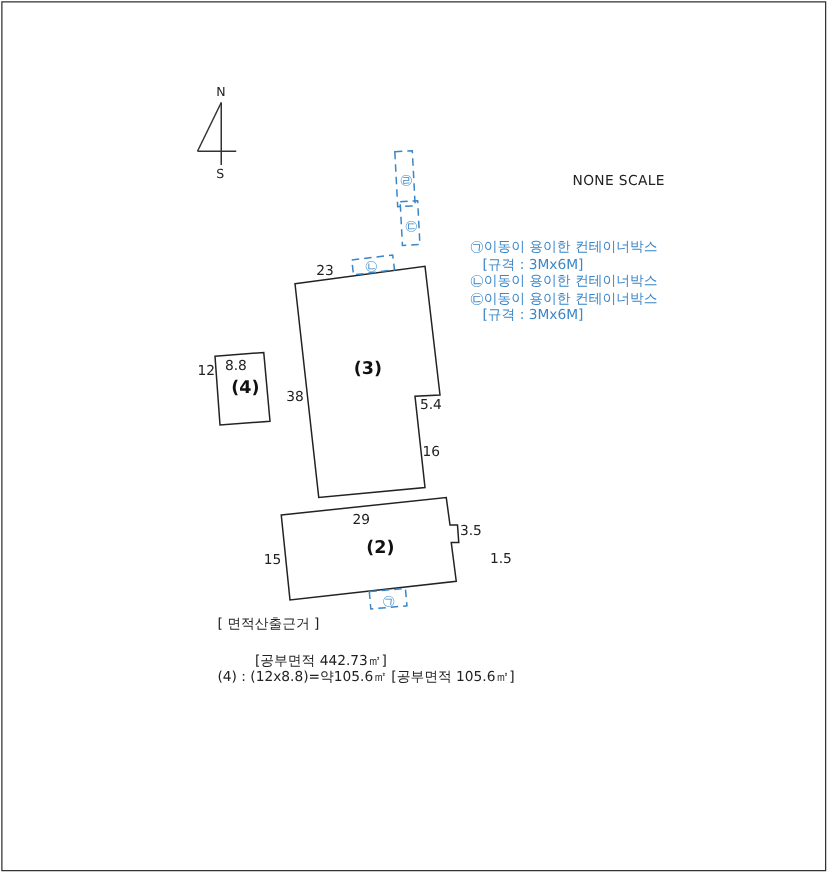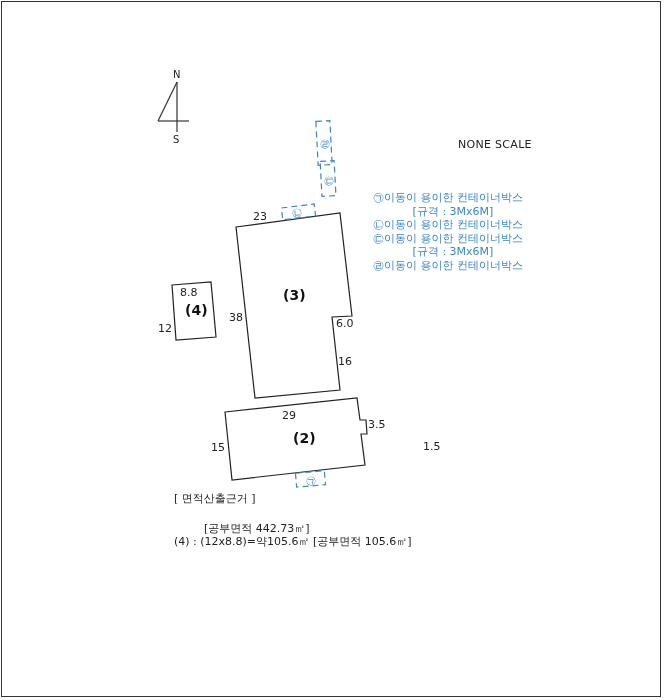--- a/index.html
+++ b/index.html
@@ -3,22 +3,22 @@
   <meta charset="utf-8">
   <style>
     html, body { margin: 0; padding: 0; background: #ffffff; }
     body { width: 664px; height: 700px; position: relative; overflow: hidden;
            font-family: "DejaVu Sans", "Liberation Sans", sans-serif; color: #222; }
     .frame { position: absolute; left: 1px; top: 1px; width: 660px; height: 696px;
              border: 1.5px solid #333; box-sizing: border-box; }
     svg.drawing { position: absolute; left: 0; top: 0; }
     .dim { position: absolute; font-size: 11px; color: #222; }
     .bldg-label { position: absolute; font-size: 14px; font-weight: bold; color: #111; }
-    .legend { position: absolute; left: 363px; top: 191px; width: 170px; color: #3a86c8;
-              font-size: 11px; line-height: 13.6px; text-align: center; }
+    .legend { position: absolute; left: 376px; top: 191px; width: 170px; color: #3a86c8;
+              font-size: 11px; line-height: 13.6px; text-align: left; }
     .legend .row { display: block; }
     .legend .spec { display: block; padding-left: 10px; }
     .scale { position: absolute; left: 458px; top: 103px; font-size: 11px; color: #222; letter-spacing: 0.3px; margin-top: 35px; }
     .compass-n, .compass-s { position: absolute; font-size: 10px; color: #222; }
     .calc { position: absolute; left: 174px; top: 492px; font-size: 11px; line-height: 13px; color: #222; }
     .calc .title { display: block; margin-bottom: 17px; }
     .calc .line { display: block; white-space: nowrap; }
     .calc .sub { display: block; padding-left: 30px; white-space: nowrap; }
   </style>
 </head>
@@ -63,37 +63,36 @@
 <div class="compass-s" style="left:173px; top:134px;">S</div>
 
 <div class="scale">NONE   SCALE</div>
 
 <div class="bldg-label" style="left:283px; top:287px;">(3)</div>
 <div class="bldg-label" style="left:185px; top:302px;">(4)</div>
 <div class="bldg-label" style="left:293px; top:430px;">(2)</div>
 
 <div class="dim" style="left:253px; top:210px;">23</div>
 <div class="dim" style="left:229px; top:311px;">38</div>
-<div class="dim" style="left:336px; top:317px;">6.0</div>
+<div class="dim" style="left:336px; top:317px;">5.4</div>
 <div class="dim" style="left:338px; top:355px;">16</div>
 
 <div class="dim" style="left:180px; top:286px;">8.8</div>
-<div class="dim" style="left:158px; top:322px;">12</div>
+<div class="dim" style="left:158px; top:290px;">12</div>
 
 <div class="dim" style="left:282px; top:409px;">29</div>
 <div class="dim" style="left:211px; top:441px;">15</div>
 <div class="dim" style="left:368px; top:418px;">3.5</div>
-<div class="dim" style="left:377px; top:440px;padding-left:46px;">1.5</div>
+<div class="dim" style="left:346px; top:440px;padding-left:46px;">1.5</div>
 
 <div class="legend">
   <span class="row">㉠이동이 용이한 컨테이너박스</span>
   <span class="spec">[규격 : 3Mx6M]</span>
   <span class="row">㉡이동이 용이한 컨테이너박스</span>
   <span class="row">㉢이동이 용이한 컨테이너박스</span>
   <span class="spec">[규격 : 3Mx6M]</span>
-  <span class="row">㉣이동이 용이한 컨테이너박스</span>
 </div>
 
 <div class="calc">
   <span class="title">[ 면적산출근거 ]</span>
   <span class="sub">[공부면적 442.73㎡]</span>
   <span class="line">(4) : (12x8.8)=약105.6㎡ [공부면적 105.6㎡]</span>
 </div>
 
 </body></html>

